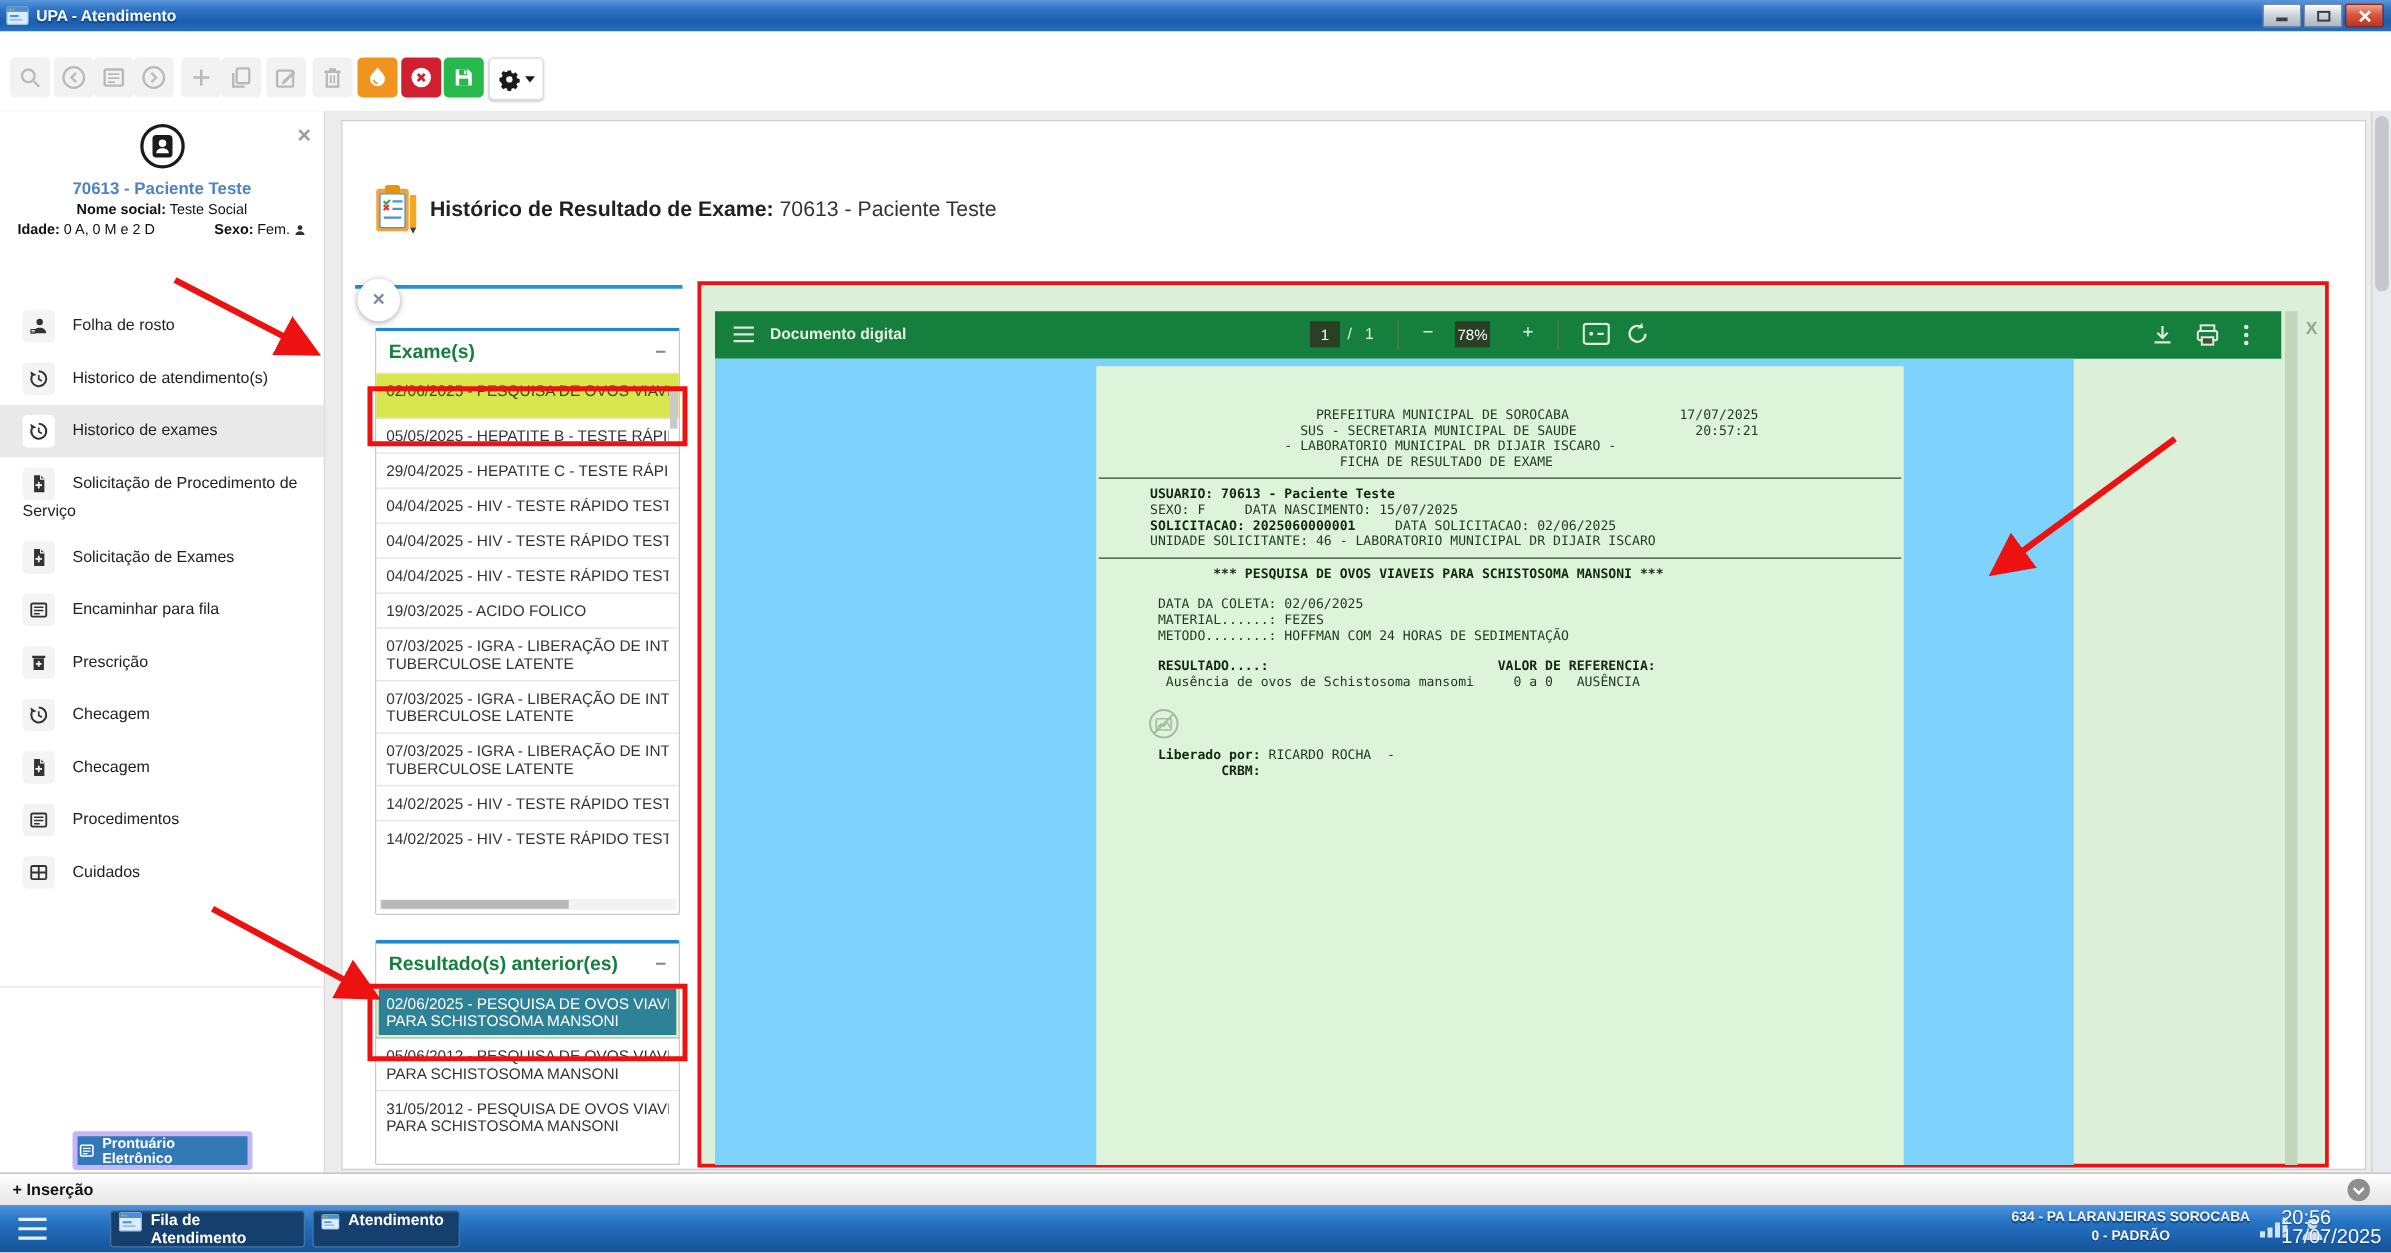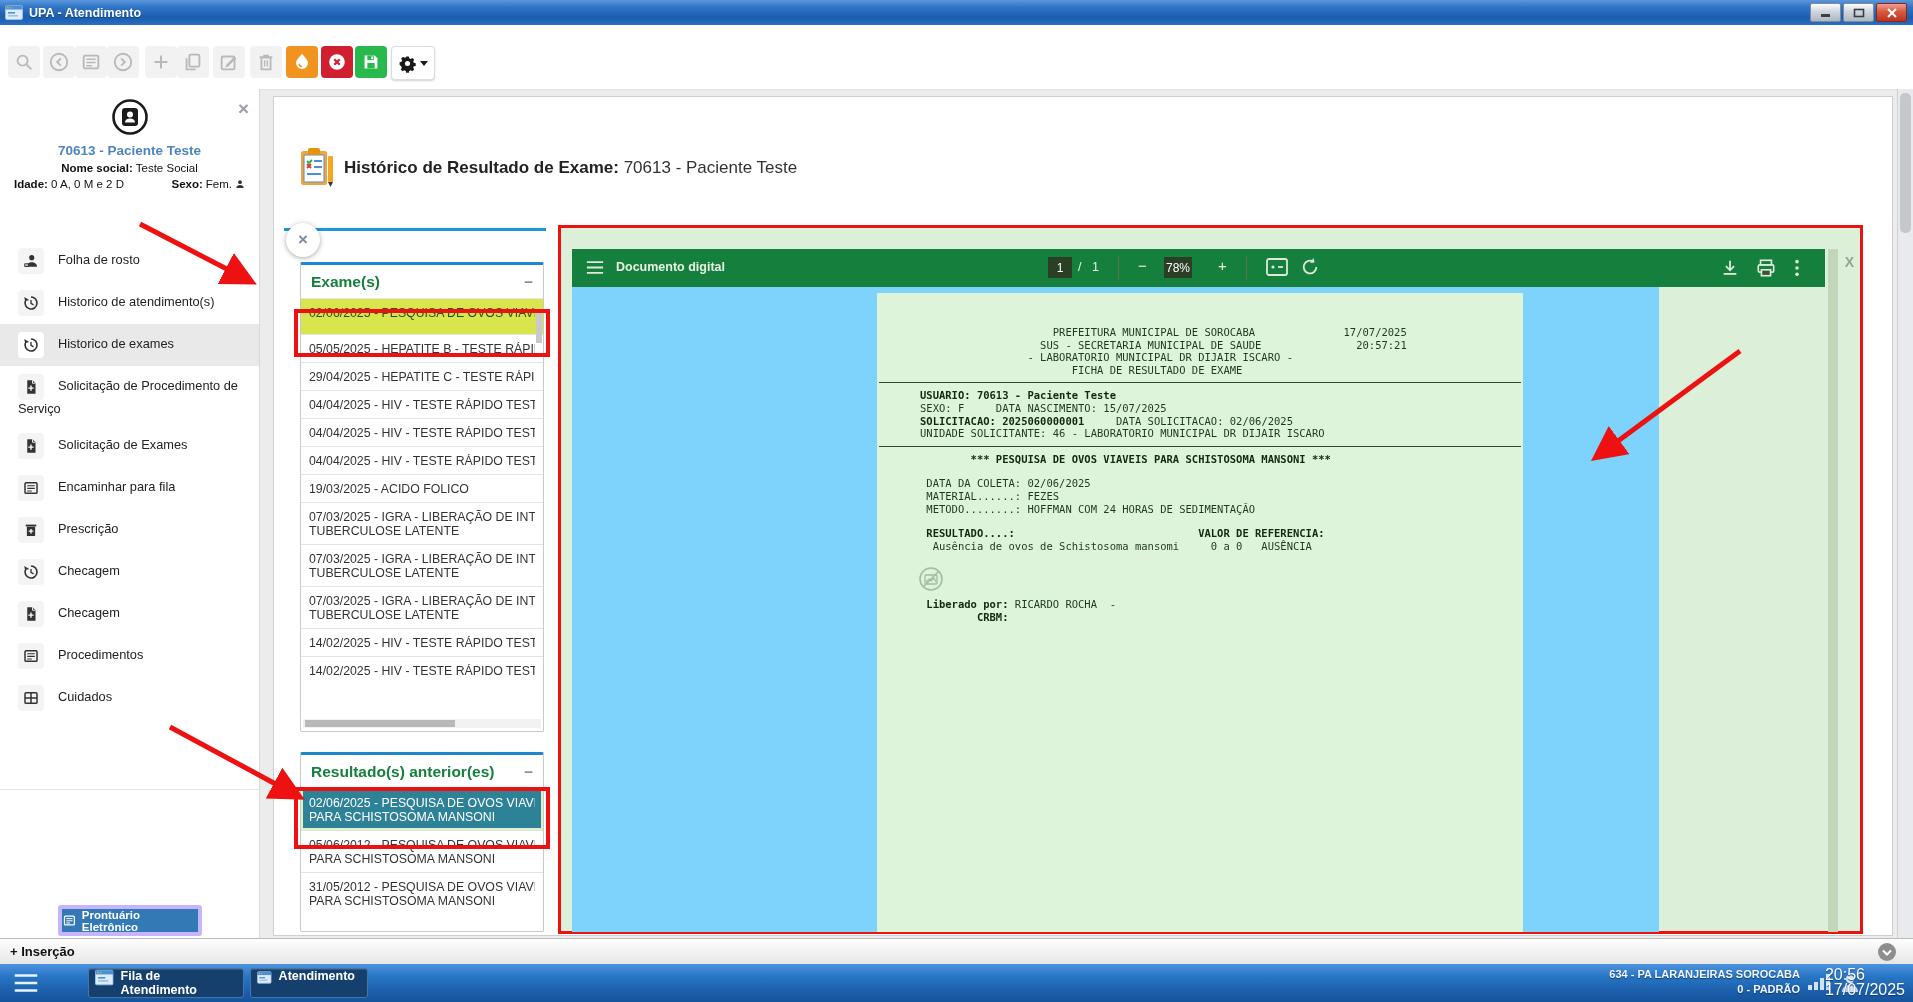--- a/index.html
+++ b/index.html
@@ -604,21 +604,21 @@
     <span>Fila de Atendimento</span>
   </div>
   <div class="tkbtn" style="left:250px;width:118px">
     <svg width="20" height="17">
         <use href="#i-win"></use>
       </svg>
     <span>Atendimento</span>
   </div>
   <div class="tk-right">
     <div>634 - PA LARANJEIRAS SOROCABA</div>
-    <div style="text-align:right">0 - PADRÃO</div>
+    <div style="text-align:center">0 - PADRÃO</div>
   </div>
   <svg class="tk-ic" style="right:80px" width="26" height="20">
       <use href="#i-signal"></use>
     </svg>
   <svg class="tk-ic" style="right:52px" width="22" height="22">
       <use href="#i-user"></use>
     </svg>
   <div class="tk-time">
     <div>20:56</div>
     <div>17/07/2025</div>

